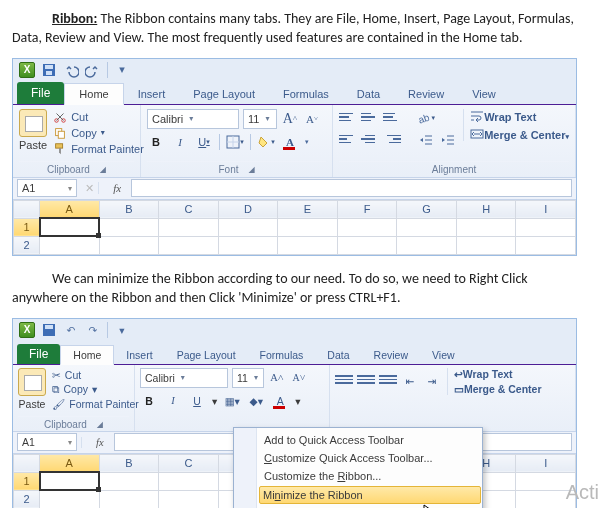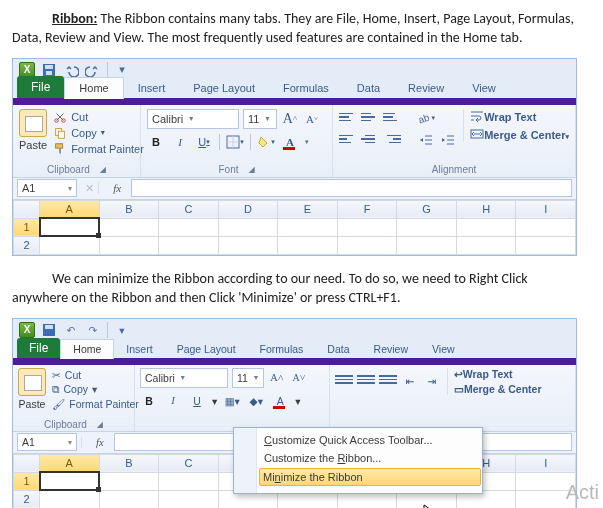--- a/index.html
+++ b/index.html
@@ -35,21 +35,21 @@
   .qat .xicon {
     width: 16px; height: 16px;
     background: linear-gradient(#7db847,#3f8f1f);
     color: #fff; font-weight: bold; font-size: 10px;
     display: inline-flex; align-items: center; justify-content: center;
     border: 1px solid #2f6e15; border-radius: 2px;
   }
   .qat-btn { width: 16px; height: 16px; display: inline-flex; align-items:center; justify-content:center; color:#4a6a9c; }
   .qat-sep { width:1px; height:16px; background:#b7c9e3; }
 
-  .tabbar { display:flex; align-items:flex-end; height:24px; padding-left:4px; gap:0; border-bottom:7px solid #4c1d95; }
+  .tabbar { display:flex; align-items:flex-end; height:24px; padding-left:4px; gap:0; border-bottom:1px solid #4c1d95; }
   .tabbar .file-tab {
     background: #1e7c3a; color:#fff; padding:4px 14px; font-size:12px;
     border-top-left-radius:3px; border-top-right-radius:3px;
   }
   .tabbar .tab { padding:4px 14px; color:#3b5a8b; cursor:pointer; }
   .tabbar .tab.active { background:#fdfdfd; border:1px solid #c6d4ea; border-bottom:1px solid #fdfdfd; margin-bottom:-1px; color:#3b3b3b;}
 
   .ribbon { background: linear-gradient(#f4f7fc,#e9eff8); display:flex; border-bottom:1px solid #c6d4ea; }
   .grp { border-right:1px solid #d6e0ef; padding:4px 6px 2px 6px; display:flex; flex-direction:column; }
   .grp-body { display:flex; gap:6px; align-items:flex-start; flex:1; }
@@ -571,20 +571,21 @@
           <td></td>
           <td></td>
           <td></td>
           <td></td>
         </tr>
 
   </tbody>
     </table>
 
   <div class="ctx">
+    <div class="row">Add to Quick Access Toolbar</div>
     <div class="row"><u>C</u>ustomize Quick Access Toolbar...</div>
     <div class="row">Customize the <u>R</u>ibbon...</div>
     <div class="row hl">Mi<u>n</u>imize the Ribbon</div>
   </div>
   <svg class="cursor-img" width="16" height="20">
     <path d="M1 1l0 14 4-4 3 7 3-1-3-7 6 0z" fill="#fff" stroke="#000" stroke-width="1"></path>
   </svg>
 </div>
 
 <div class="acti">Acti</div>

